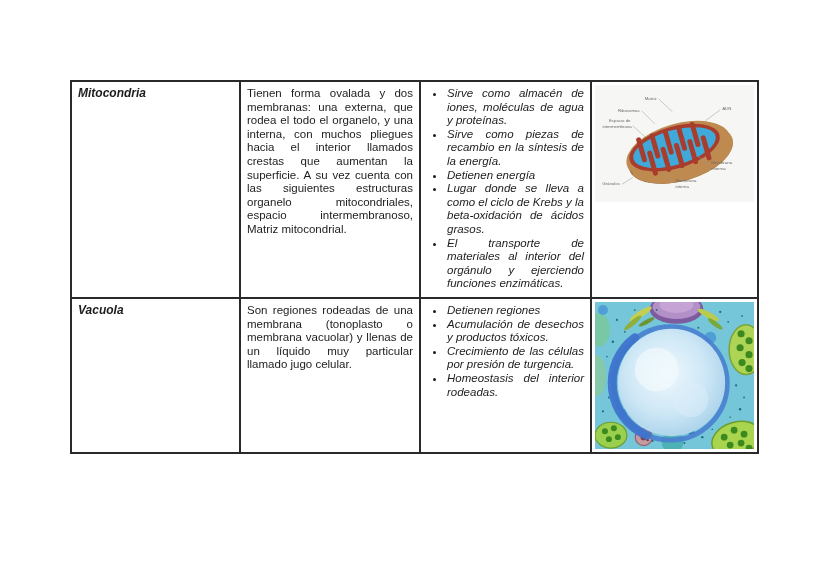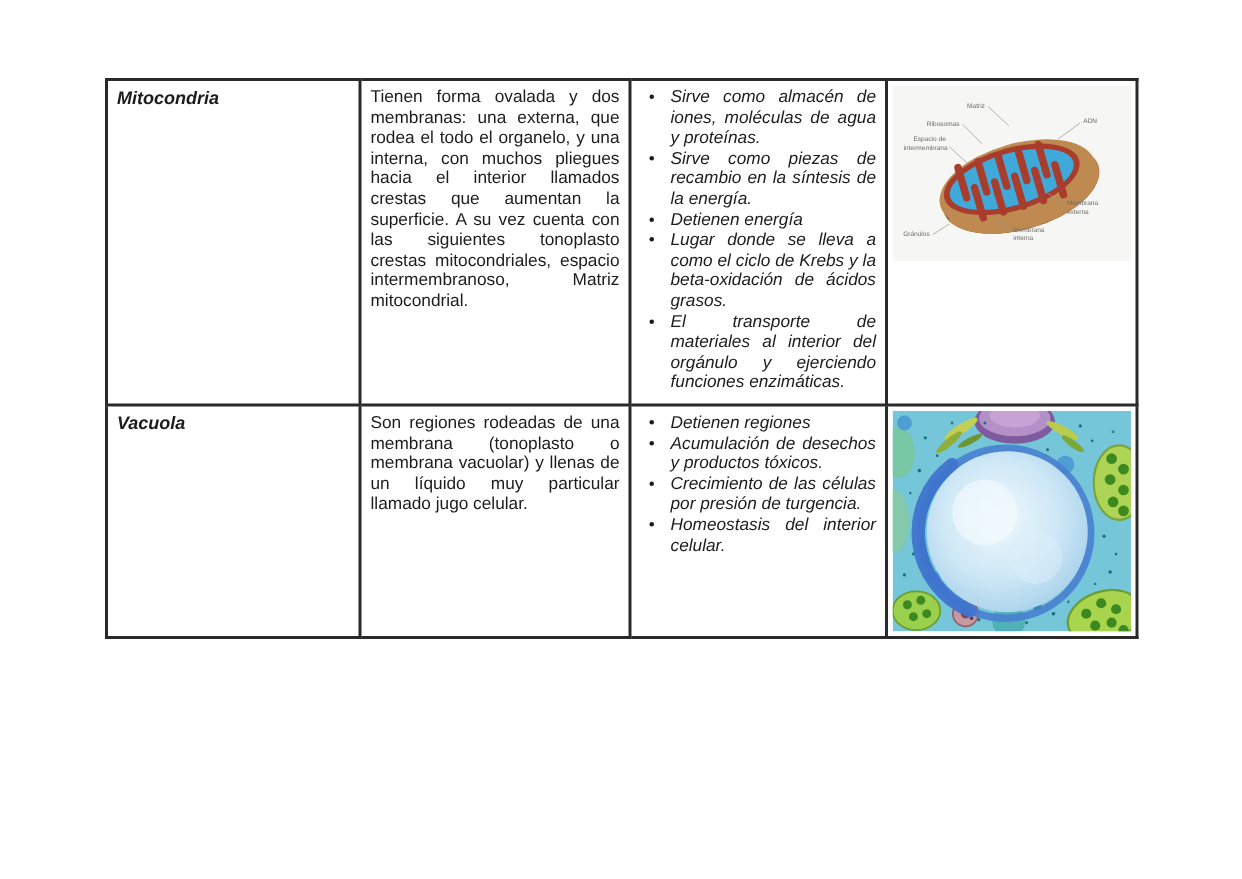--- a/index.html
+++ b/index.html
@@ -5,21 +5,21 @@
   * { box-sizing: border-box; }
   html, body {
     margin: 0; padding: 0;
     width: 828px; height: 586px;
     background: #ffffff;
     font-family: "Liberation Sans", sans-serif;
     overflow: hidden;
   }
   .page { position: relative; width: 828px; height: 586px; background: #ffffff; }
   table.doc-table {
-    position: absolute; left: 70px; top: 52px;
+    position: absolute; left: 70px; top: 80px;
     width: 687px;
     border-collapse: collapse;
     table-layout: fixed;
   }
   col.c1 { width: 169px; }
   col.c2 { width: 180px; }
   col.c3 { width: 171px; }
   col.c4 { width: 167px; }
   td {
     border: 2px solid #2a2a2a;
@@ -52,21 +52,21 @@
         <col class="c3">
         <col class="c4">
       </colgroup>
     <tbody>
 
       <tr class="row1">
         <td class="name-cell">
           <span>Mitocondria</span>
         </td>
         <td>
-          <p class="desc">Tienen forma ovalada y dos membranas: una externa, que rodea el todo el organelo, y una interna, con muchos pliegues hacia el interior llamados crestas que aumentan la superficie. A su vez cuenta con las siguientes tonoplasto crestas mitocondriales, espacio intermembranoso, Matriz mitocondrial.</p>
+          <p class="desc">Tienen forma ovalada y dos membranas: una externa, que rodea el todo el organelo, y una interna, con muchos pliegues hacia el interior llamados crestas que aumentan la superficie. A su vez cuenta con las siguientes estructuras organelo mitocondriales, espacio intermembranoso, Matriz mitocondrial.</p>
         </td>
         <td>
           <ul class="func-list">
               <li class="func-item">Sirve como almacén de iones, moléculas de agua y proteínas.</li>
               <li class="func-item">Sirve como piezas de recambio en la síntesis de la energía.</li>
               <li class="func-item">Detienen energía</li>
               <li class="func-item">Lugar donde se lleva a como el ciclo de Krebs y la beta-oxidación de ácidos grasos.</li>
               <li class="func-item">El transporte de materiales al interior del orgánulo y ejerciendo funciones enzimáticas.</li>
             </ul>
         </td>
@@ -130,21 +130,21 @@
           <span>Vacuola</span>
         </td>
         <td>
           <p class="desc">Son regiones rodeadas de una membrana (tonoplasto o membrana vacuolar) y llenas de un líquido muy particular llamado jugo celular.</p>
         </td>
         <td>
           <ul class="func-list">
               <li class="func-item">Detienen regiones</li>
               <li class="func-item">Acumulación de desechos y productos tóxicos.</li>
               <li class="func-item">Crecimiento de las células por presión de turgencia.</li>
-              <li class="func-item">Homeostasis del interior celular.</li>
+              <li class="func-item">Homeostasis del interior rodeadas.</li>
             </ul>
         </td>
         <td class="img-cell">
           <div class="figure">
             <svg viewBox="0 0 160 148" xmlns="http://www.w3.org/2000/svg">
               <defs>
                 <radialGradient id="vacGrad" cx="45%" cy="42%" r="65%">
                   <stop offset="0%" stop-color="#eff8fd"></stop>
                   <stop offset="55%" stop-color="#cfe8f6"></stop>
                   <stop offset="100%" stop-color="#a4cfe9"></stop>

